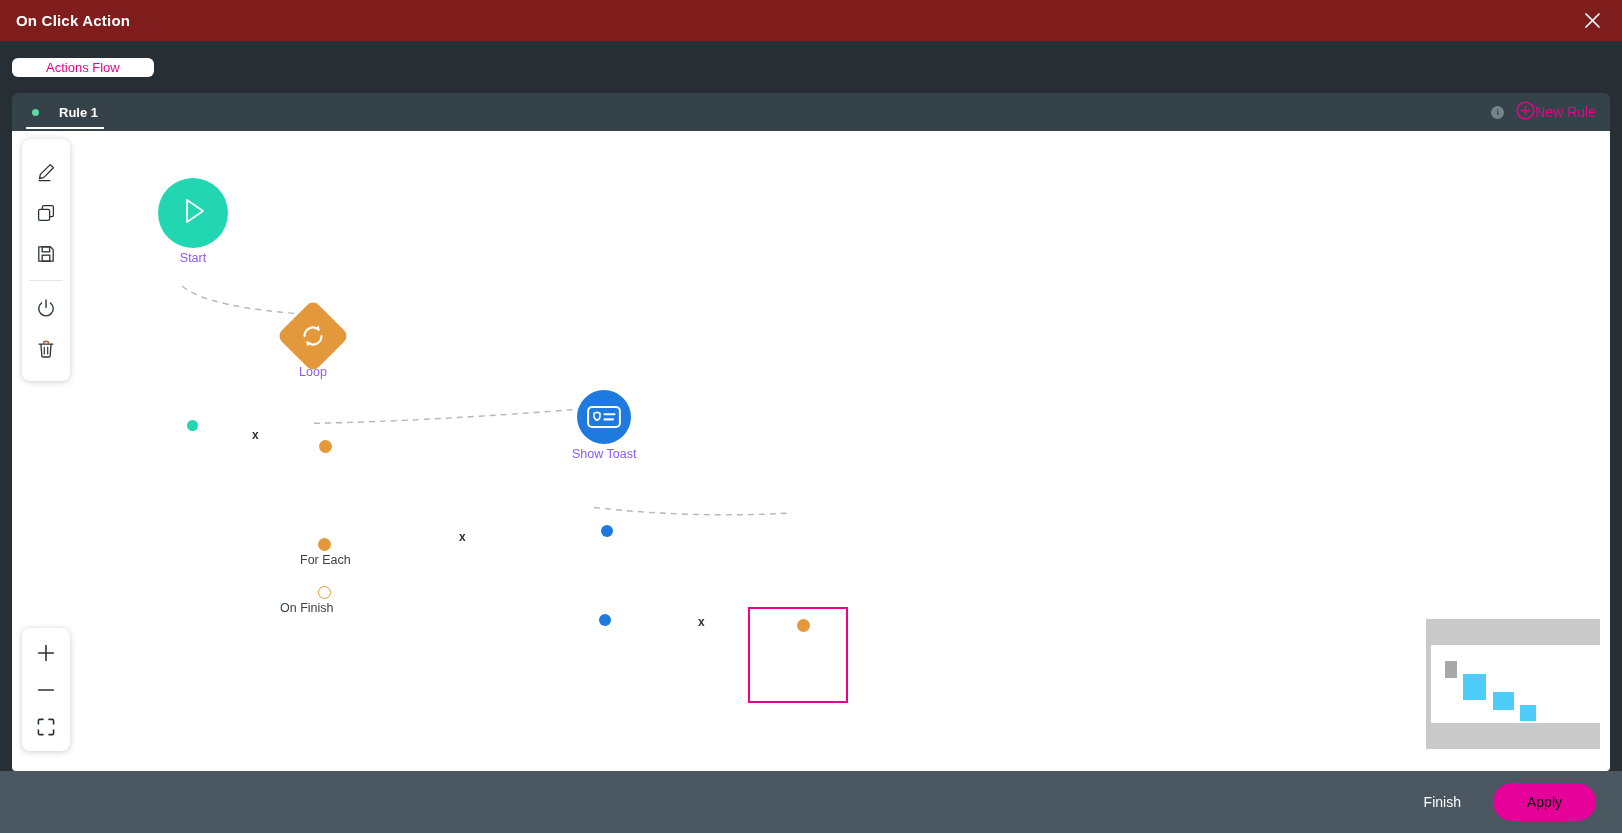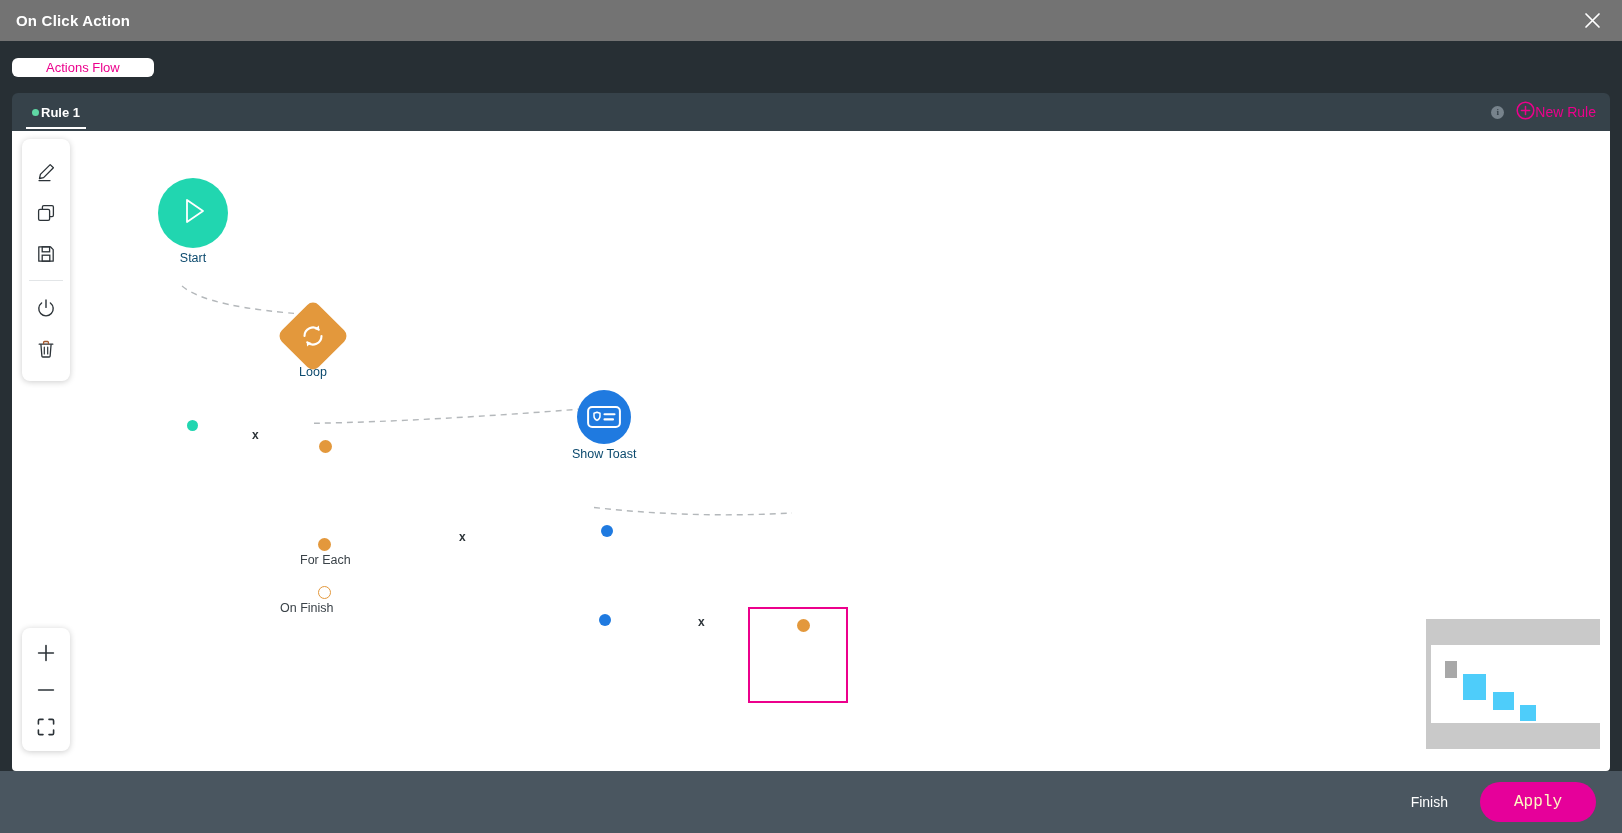--- a/index.html
+++ b/index.html
@@ -7,21 +7,21 @@
     width: 1622px; height: 833px;
     font-family: "Liberation Sans", sans-serif;
     overflow: hidden; background: #272f34;
   }
 
   
   .modal { position: relative; width: 1622px; height: 833px; display: flex; flex-direction: column; }
 
   
   .titlebar {
-    height: 41px; background: #737373; flex: 0 0 41px;
+    height: 41px; background: #7f1d1d; flex: 0 0 41px;
     display: flex; align-items: center; padding: 0 16px; justify-content: space-between;
   }
   .titlebar .title { color: #ffffff; font-size: 15px; font-weight: bold; letter-spacing: .2px; }
   .titlebar .spacer { flex: 1; }
   .close-btn {
     width: 28px; height: 28px; display: flex; align-items: center; justify-content: center;
     cursor: pointer;
   }
   .close-btn svg { display: block; }
 
@@ -33,21 +33,21 @@
     background: #ffffff; color: #ec008c; font-size: 13px;
     border-radius: 6px; padding: 2px 34px; border: none; cursor: pointer;
     min-width: 138px; text-align: center; font-family: "Liberation Sans", sans-serif;
   }
 
   
   .rulebar {
     background: #36424a; height: 38px; border-radius: 6px 6px 0 0;
     display: flex; align-items: center; padding: 0 14px; position: relative;
   }
-  .rule-tab { display: flex; align-items: center; gap: 2px; height: 100%; position: relative; cursor: pointer; padding: 0 6px; }
+  .rule-tab { display: flex; align-items: center; gap: 20px; height: 100%; position: relative; cursor: pointer; padding: 0 6px; }
   .rule-dot { width: 7px; height: 7px; border-radius: 50%; background: #5fd8a4; display: block; }
   .rule-label { color: #fff; font-size: 13px; font-weight: bold; }
   .rule-underline { position: absolute; left: 0; right: 0; bottom: 2px; height: 2px; background: #fff; }
   .rulebar .spacer { flex: 1; }
   .info-icon {
     width: 13px; height: 13px; border-radius: 50%; background: #77838c; color: #36424a;
     font-size: 9px; font-weight: bold; display: flex; align-items: center; justify-content: center;
     font-family: "Liberation Serif", serif; cursor: pointer; margin-right: 12px;
   }
   .new-rule { display: flex; align-items: center; cursor: pointer; }
@@ -76,21 +76,21 @@
   .zoomrail {
     position: absolute; left: 10px; bottom: 20px; width: 48px;
     background: #fff; border-radius: 8px;
     box-shadow: 0 1px 6px rgba(0,0,0,.20);
     display: flex; flex-direction: column; align-items: center; padding: 6px 0;
   }
   .zoomrail .tool { height: 37px; }
 
   
   .node { position: absolute; display: flex; flex-direction: column; align-items: center; cursor: pointer; }
-  .node-label { font-size: 12.5px; color: #0c4a6e; margin-top: 3px; white-space: nowrap; }
+  .node-label { font-size: 12.5px; color: #8b5cf6; margin-top: 3px; white-space: nowrap; }
   .port-label { font-size: 12.5px; color: #3a4248; white-space: nowrap; }
 
   .circle-node { width: 70px; height: 70px; border-radius: 50%; display: flex; align-items: center; justify-content: center; }
   .diamond { width: 52px; height: 52px; border-radius: 8px; transform: rotate(45deg); display: flex; align-items: center; justify-content: center; }
   .diamond > svg { transform: rotate(-45deg); }
 
   .port { position: absolute; border-radius: 50%; }
 
   .sel-box { position: absolute; border: 2px solid #ec008c; background: transparent; pointer-events: none; }
 
@@ -105,22 +105,22 @@
   
   .footer {
     height: 62px; flex: 0 0 62px; background: #4a5660;
     display: flex; align-items: center; justify-content: flex-end; gap: 10px; padding: 0 26px 0 0;
   }
   .btn-cancel {
     background: transparent; border: none; color: #ffffff; font-size: 14px;
     padding: 10px 22px; cursor: pointer; font-family: "Liberation Sans", sans-serif;
   }
   .btn-apply {
-    background: #e6009a; border: none; color: #fef9c3; font-size: 16px;
-    padding: 11px 34px; border-radius: 22px; cursor: pointer; font-family: Liberation Mono, monospace;
+    background: #e6009a; border: none; color: #000000; font-size: 14px;
+    padding: 11px 34px; border-radius: 22px; cursor: pointer; font-family: Liberation Sans, sans-serif;
   }
 </style>
 </head>
 <body>
 
 <div class="modal">
 
   <div class="titlebar">
     <span class="title">On Click Action</span>
     <span class="spacer"></span>

